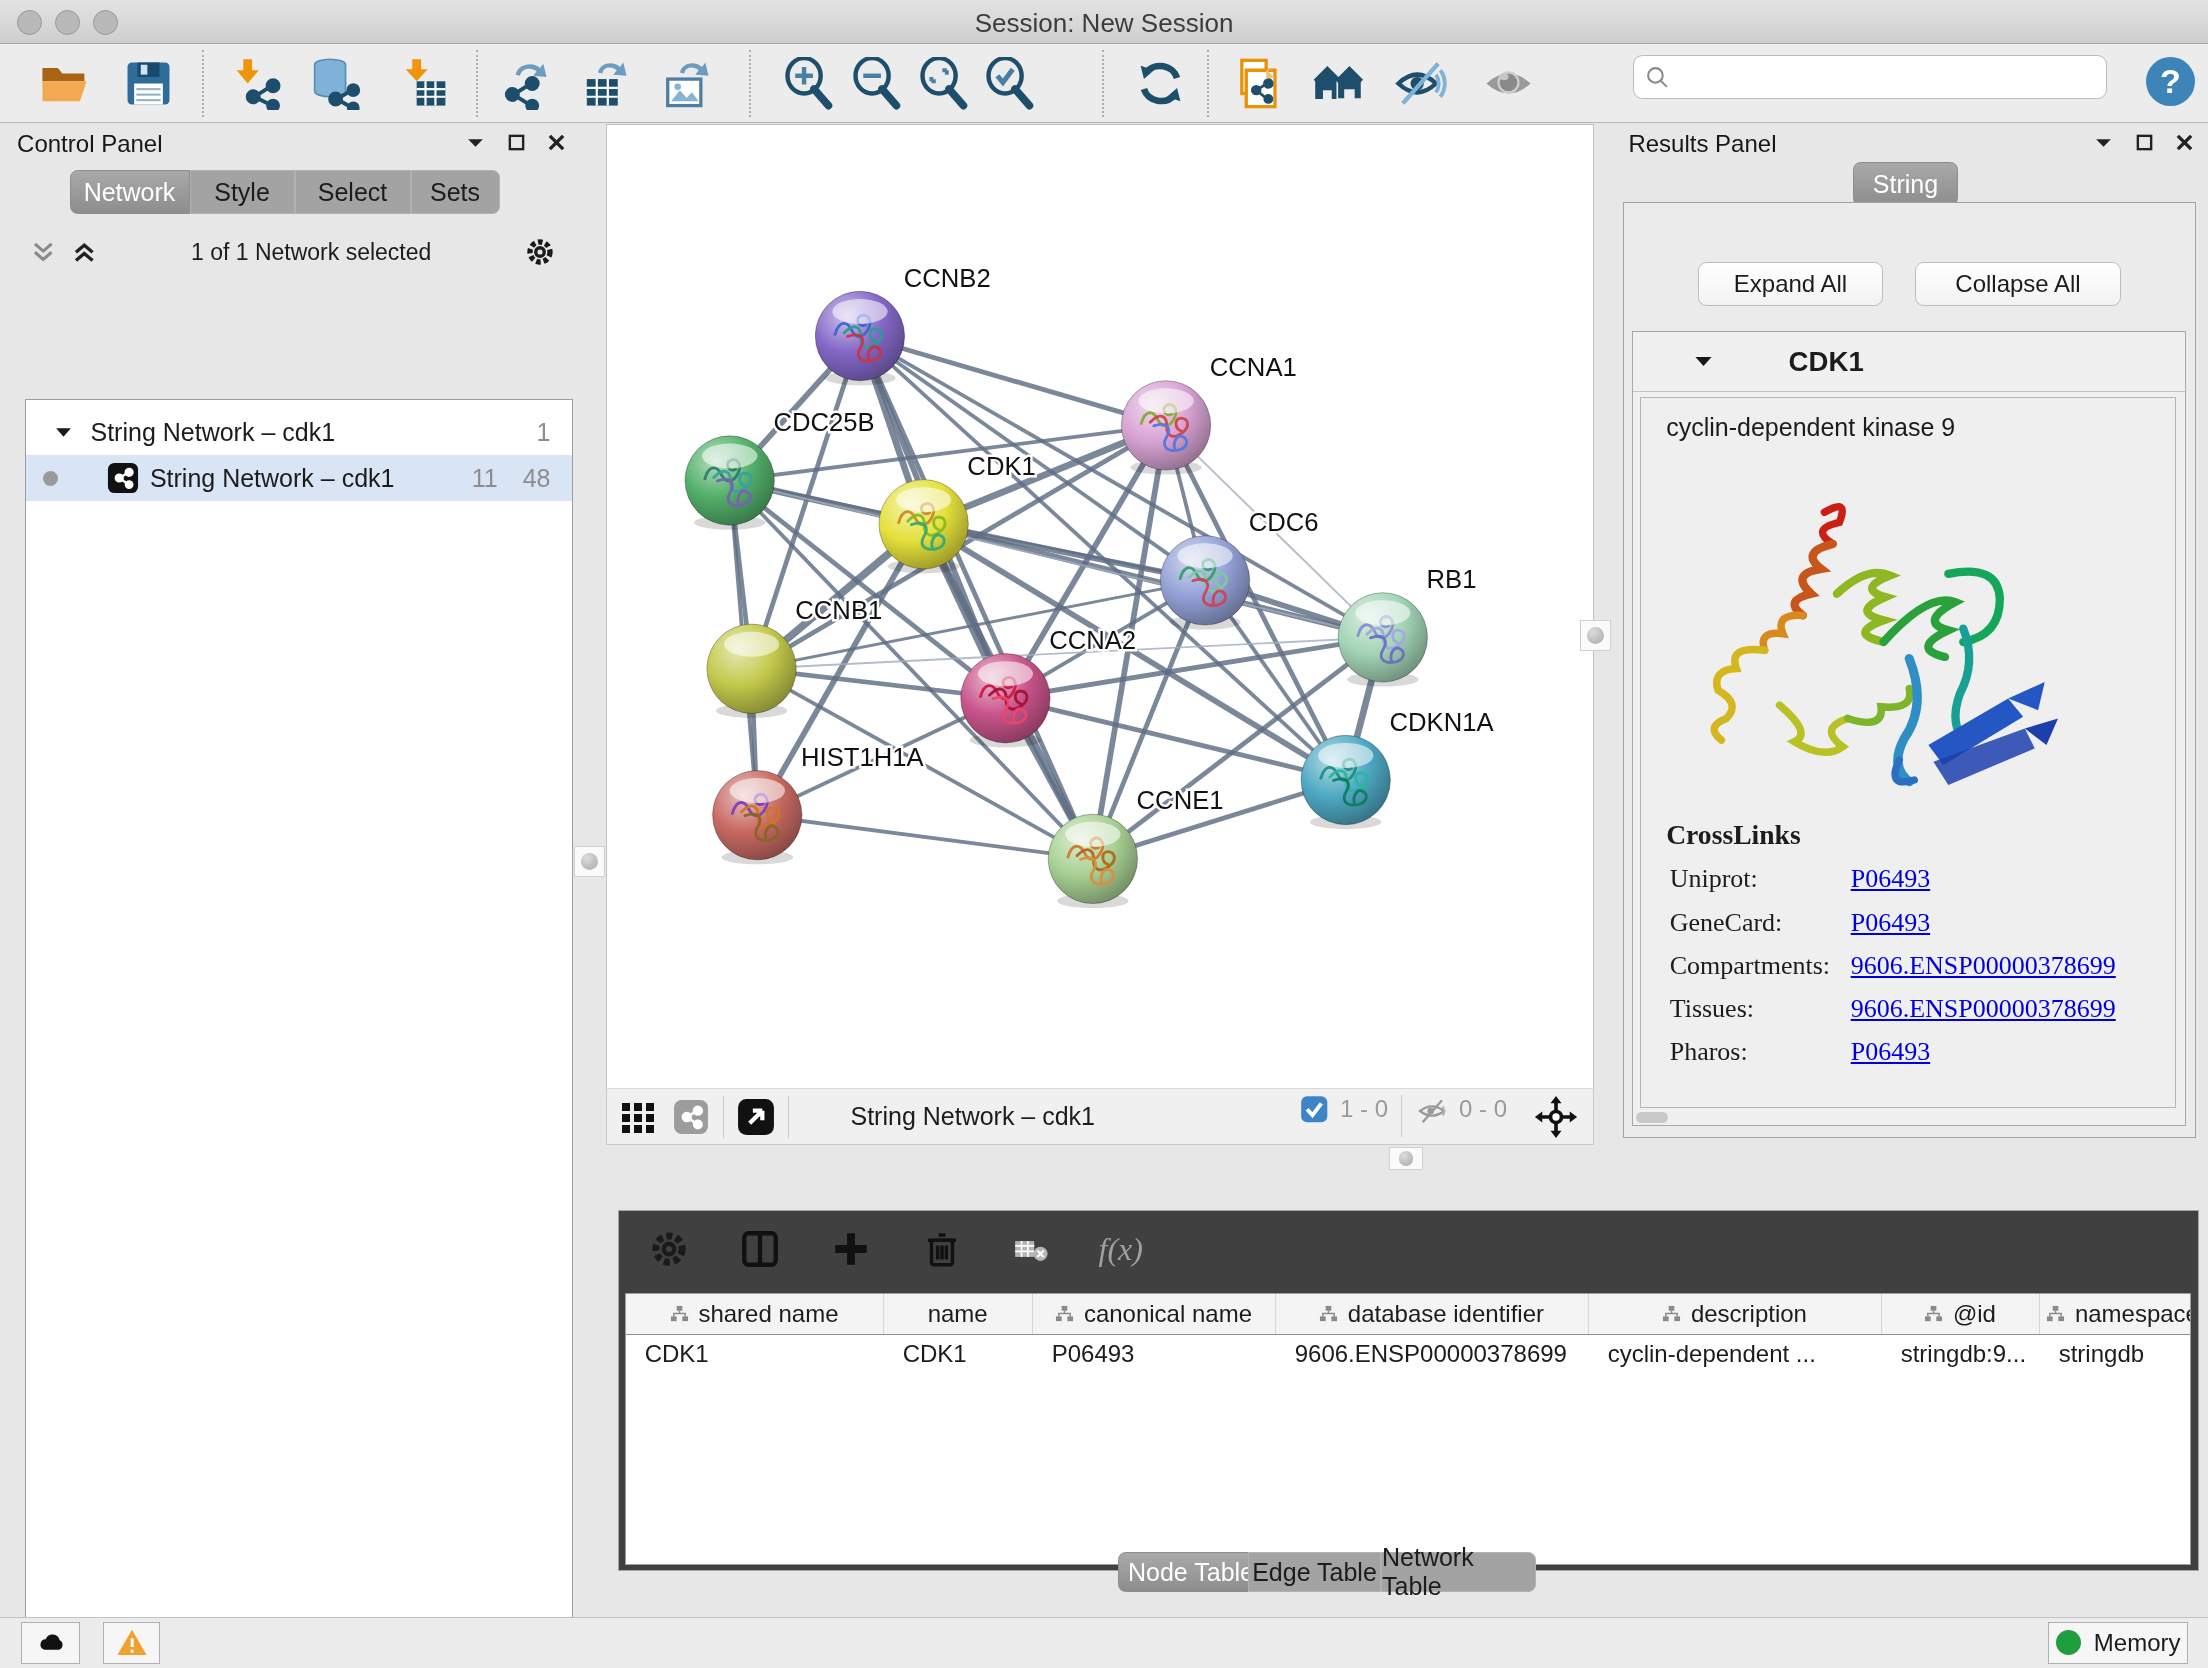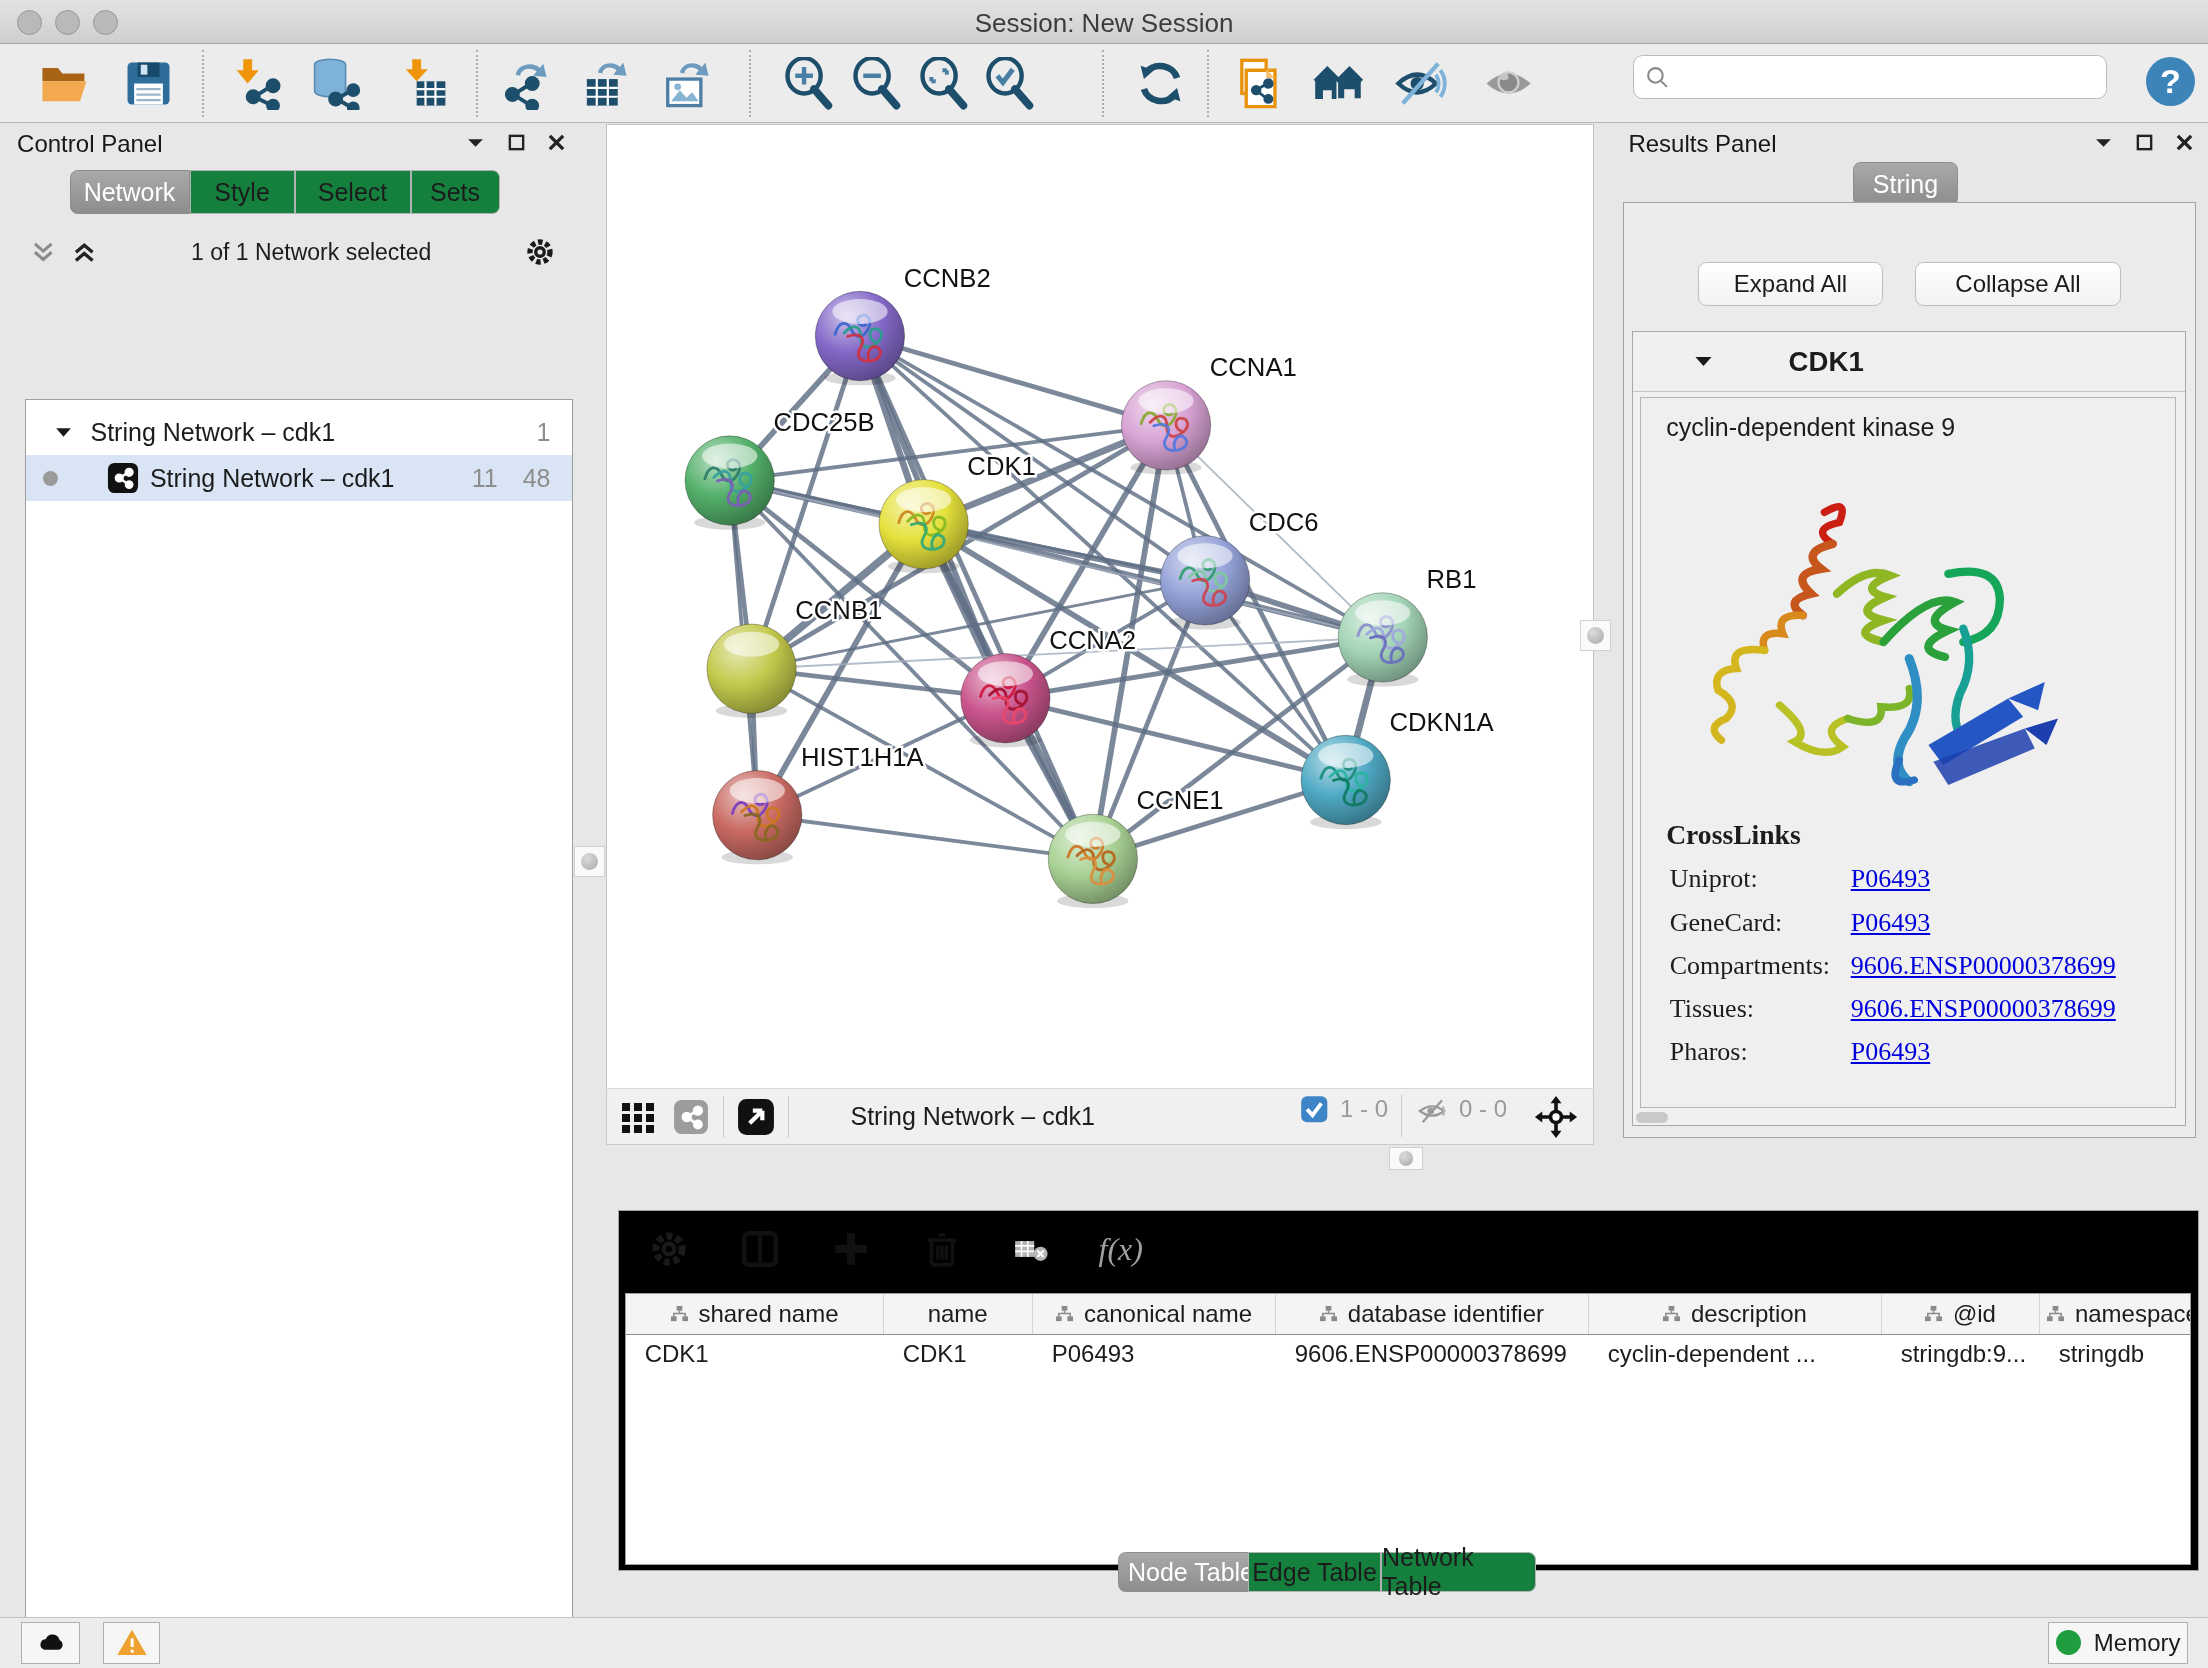--- a/index.html
+++ b/index.html
@@ -28,21 +28,21 @@
     display:flex;align-items:center;padding-left:11.4px;box-sizing:border-box;}
   #search-box input{border:none;outline:none;font-size:23px;width:399px;
     font-family:"Liberation Sans",sans-serif;background:transparent;}
   #help-btn{position:absolute;left:2146px;top:57px;width:49px;height:49px;border-radius:50%;
     background:#3d85b8;color:#fff;font-size:34px;font-weight:bold;text-align:center;
     line-height:49px;cursor:pointer;top:13.3px;}
 
   
   .panel-title{font-size:24px;color:#171717;}
   .win-glyphs{display:flex;gap:21px;align-items:center;}
-  .seg{box-sizing:border-box;height:44px;border:1px solid #b2b2b2;background:#15803d;
+  .seg{box-sizing:border-box;height:44px;border:1px solid #b2b2b2;background:#a3a3a3;
     font-size:25px;display:flex;align-items:center;justify-content:center;cursor:pointer;}
   .seg.active{background:linear-gradient(#a9a9a9,#8d8d8d);color:#fff;border-color:#8d8d8d;}
 
   
   #cp-box{left:15px;top:275px;width:548px;height:1310px;background:#fff;
     border:1.9px solid #9e9e9e;box-sizing:border-box;}
   .tree-row{position:absolute;left:0;width:100%;height:46px;display:flex;align-items:center;
     font-size:25px;cursor:pointer;box-sizing:border-box;}
   .row-num{color:#8d8d8d;}
 
@@ -66,21 +66,21 @@
   #cdk1-box{position:absolute;left:7.6px;top:128px;width:554px;height:795px;
     background:#f0f0f0;border:1px solid #a8a8a8;box-sizing:border-box;}
   #cdk1-sub{position:absolute;left:7.6px;top:65px;width:536px;height:711px;
     background:#efefef;border:1px solid #b5b5b5;box-sizing:border-box;}
   .serif{font-family:"Liberation Serif",serif;}
   .cl-row{display:flex;margin:13.3px 0 13.3px 28.5px;font-size:26px;}
   .cl-row .cl-label{width:181px;}
   .cl-row a{color:#0000dd;text-decoration:underline;cursor:pointer;}
 
   
-  #tp-box{left:618px;top:1210px;width:1581px;height:361px;background:#000000;
+  #tp-box{left:618px;top:1210px;width:1581px;height:361px;background:#404040;
     border:1.9px solid #a5a5a5;box-sizing:border-box;}
   #tp-table{position:absolute;left:5.7px;top:82px;width:1566px;height:272px;background:#fff;
     border:1px solid #9c9c9c;box-sizing:border-box;overflow:hidden;}
   #tp-header{display:flex;height:40px;background:#f4f4f4;border-bottom:1.9px solid #8f8f8f;}
   .th{box-sizing:border-box;border-right:1px solid #d4d4d4;display:flex;align-items:center;
     justify-content:center;gap:9.5px;font-size:24px;cursor:pointer;flex:none;overflow:hidden;white-space:nowrap;}
   #tp-row{display:flex;height:38px;align-items:center;}
   .td{box-sizing:border-box;padding-left:19px;font-size:24px;flex:none;overflow:hidden;white-space:nowrap;}
   .bot-tab{position:absolute;top:1552px;height:40px;}
 

